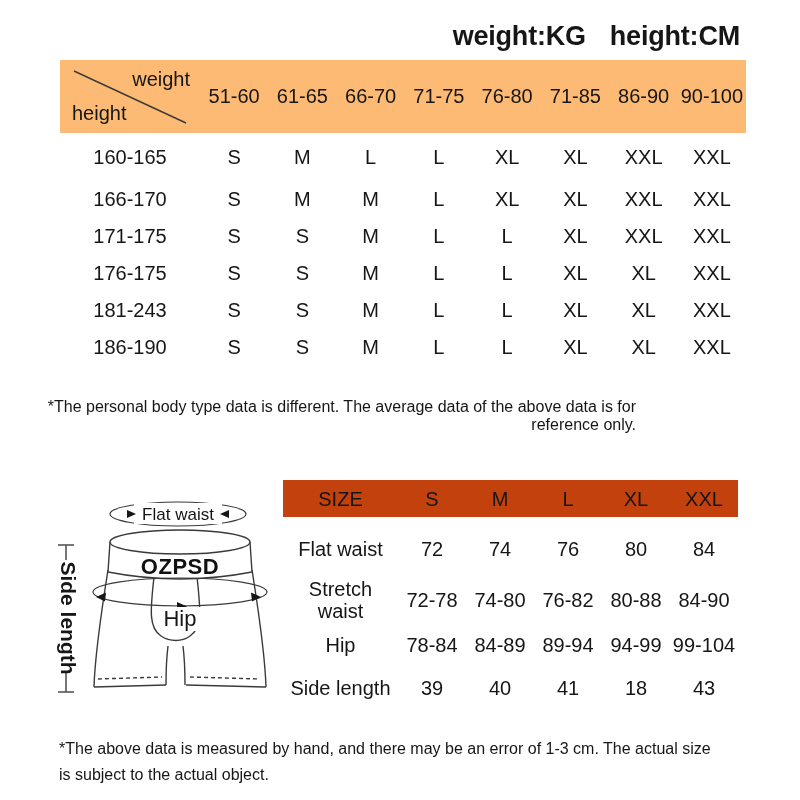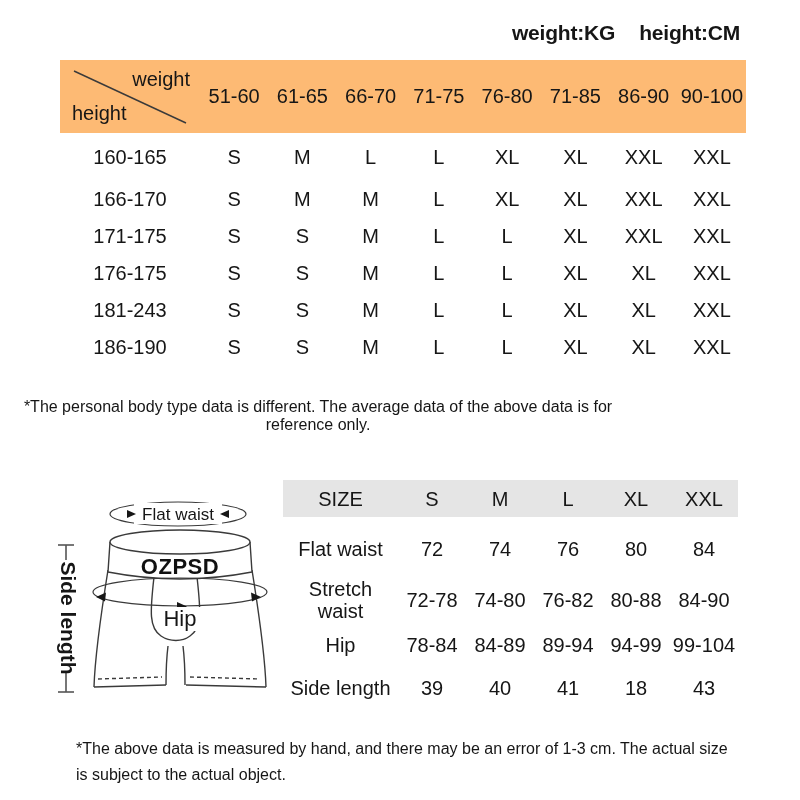--- a/index.html
+++ b/index.html
@@ -3,42 +3,42 @@
 <meta charset="utf-8">
 <style>
   html,body{margin:0;padding:0}
   *{box-sizing:border-box}
   body{
     width:800px;height:800px;position:relative;overflow:hidden;
     background:#ffffff;color:#161616;
     font-family:"Liberation Sans",sans-serif;
   }
   .units{position:absolute;top:21px;right:60px;display:flex;gap:24px;
-    font-size:21px;font-weight:700;letter-spacing:-0.2px}
+    font-size:27px;font-weight:700;letter-spacing:-0.2px}
   table{border-collapse:collapse;table-layout:fixed}
   
   .tbl1{position:absolute;left:60px;top:60px;width:686px}
   .tbl1 th,.tbl1 td{padding:0;text-align:center;font-size:20px;font-weight:400;vertical-align:middle;color:#161616}
   .tbl1 thead tr{background:#fdba74;height:73px}
   .corner{position:relative;height:73px}
   .corner svg{position:absolute;left:0;top:0;width:100%;height:100%}
   .corner-top{position:absolute;top:8px;right:10px;font-size:20px}
   .corner-bottom{position:absolute;bottom:8px;left:12px;font-size:20px}
   .tbl1 tbody tr{height:37px}
   .tbl1 tbody tr:first-of-type{height:48px}
   .tbl1 tbody tr:first-of-type td{}
   
-  .note1{position:absolute;left:0;top:398px;width:636px;text-align:center;font-size:16px}
-  .note2{position:absolute;left:76px;top:736px;width:660px;font-size:16px;line-height:1.6}
+  .note1{position:absolute;left:0;top:398px;width:636px;text-align:right;font-size:16px}
+  .note2{position:absolute;left:59px;top:736px;width:660px;font-size:16px;line-height:1.6}
   
   .diagram{position:absolute;left:30px;top:470px;width:260px;height:250px}
   
   .tbl2{position:absolute;left:283px;top:480px;width:455px}
   .tbl2 th,.tbl2 td{padding:0 2px;text-align:center;font-size:20px;font-weight:400;vertical-align:middle;color:#161616;line-height:1.1}
-  .tbl2 thead tr{background:#e5e5e5;height:37px}
+  .tbl2 thead tr{background:#c2410c;height:37px}
   .tbl2 tbody tr:nth-of-type(1){height:58px}
   .tbl2 tbody tr:nth-of-type(1) td{padding-top:6px}
   .tbl2 tbody tr:nth-of-type(2){height:50px}
   .tbl2 tbody tr:nth-of-type(3){height:40px}
   .tbl2 tbody tr:nth-of-type(4){height:46px}
 </style>
 </head>
 <body>
 
 <div class="units">

